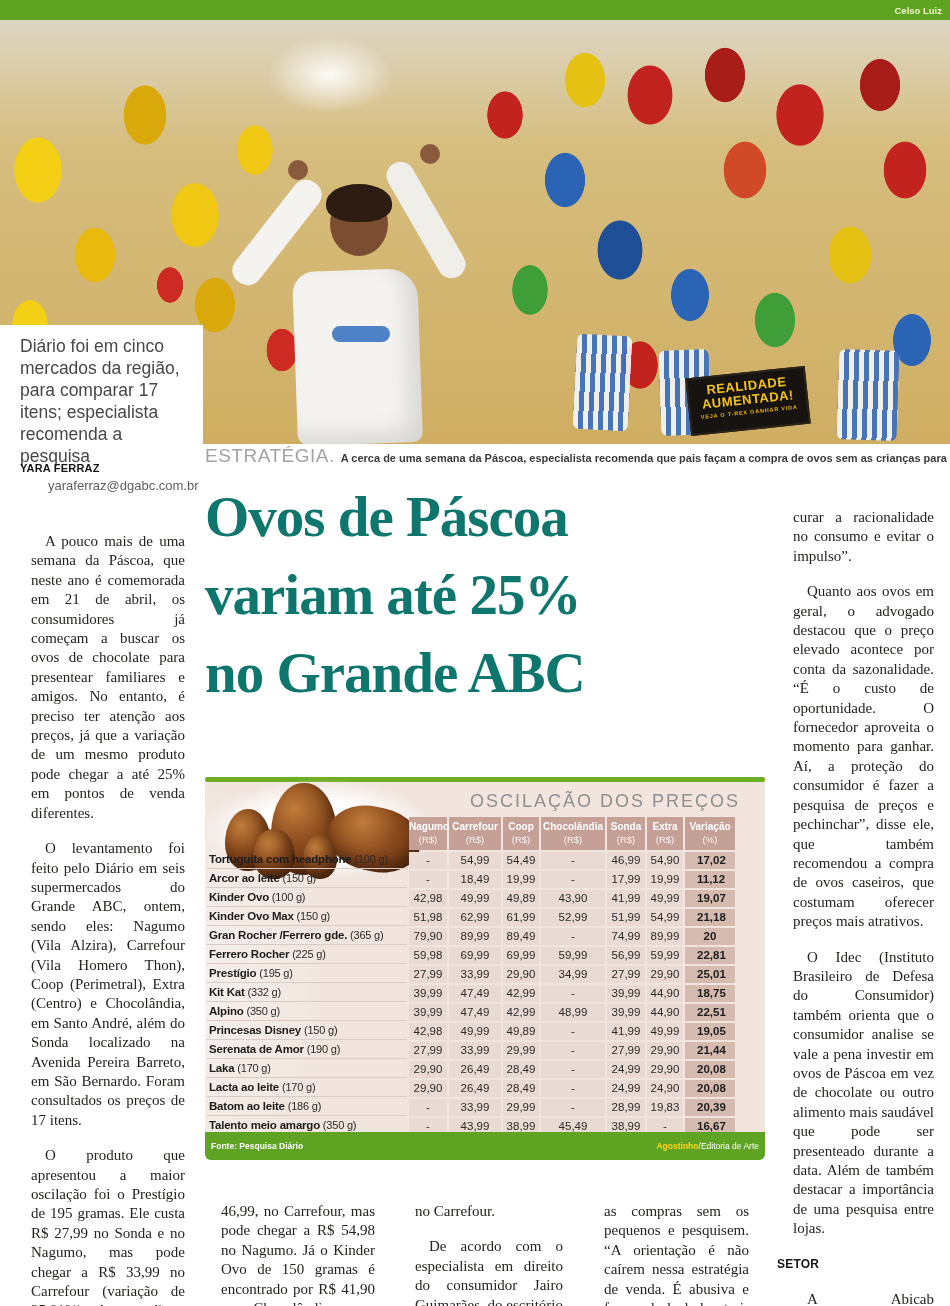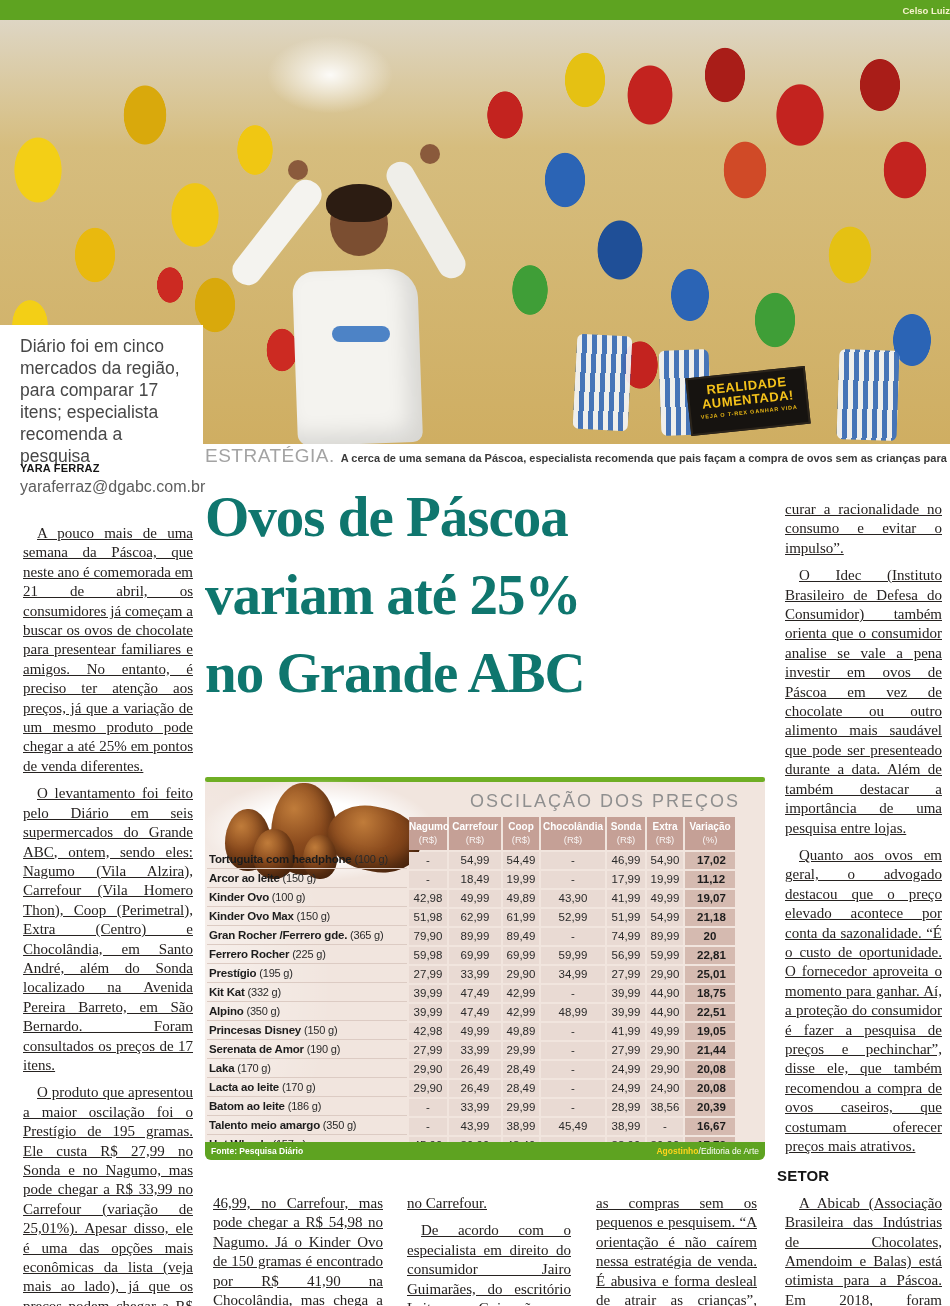--- a/index.html
+++ b/index.html
@@ -1,21 +1,21 @@
 <!DOCTYPE html>
 <html lang="pt-BR"><head>
 <meta charset="utf-8">
 <style>
   html,body { margin:0; padding:0; background:#ffffff; }
   .sheet { position:relative; width:950px; height:1306px; background:#fff; overflow:hidden;
            font-family:"Liberation Serif", serif; color:#231f1c; }
 
   
   .topbar { position:absolute; left:0; top:0; width:950px; height:20px; background:#5ea321;
-            display:flex; align-items:center; justify-content:flex-end; box-sizing:border-box; }
+            display:flex; align-items:center; justify-content:flex-end; box-sizing:border-box; padding-right:8px; }
   .topbar span { font-family:"Liberation Sans", sans-serif; font-size:9.5px; font-weight:700; color:#f6f2cd; }
 
   
   .photo { position:absolute; left:0; top:20px; width:950px; height:424px; overflow:hidden;
     background-image:
       radial-gradient(90px 55px at 330px 55px, rgba(255,255,255,.92), rgba(255,255,255,0) 70%),
       radial-gradient(40px 55px at 38px 150px, #f3cf16 0 58%, rgba(0,0,0,0) 60%),
       radial-gradient(34px 46px at 95px 235px, #e9b90e 0 58%, rgba(0,0,0,0) 60%),
       radial-gradient(30px 42px at 30px 305px, #f3cf16 0 58%, rgba(0,0,0,0) 60%),
       radial-gradient(36px 50px at 145px 95px, #d9a90c 0 58%, rgba(0,0,0,0) 60%),
@@ -51,39 +51,39 @@
            border:2px solid #2b241b; transform:rotate(-6deg); box-sizing:border-box; padding:5px 4px 0;
            text-align:center; font-family:"Liberation Sans", sans-serif; color:#f5c21a; }
   .badge .b1 { font-size:13px; font-weight:800; line-height:14px; letter-spacing:.5px; }
   .badge .b3 { font-size:5.5px; font-weight:700; letter-spacing:.8px; margin-top:2px; color:#e8b614; }
 
   
   .standfirst-box { position:absolute; left:0; top:325px; width:203px; height:122px; background:#fff; box-sizing:border-box; padding:10px 8px 0 20px; }
   .standfirst-box p { margin:0; font-family:"Liberation Sans", sans-serif; font-size:17.5px; line-height:22px; color:#474747; font-weight:400; }
   .byline { position:absolute; left:20px; top:462px; font-family:"Liberation Sans", sans-serif; }
   .byline .author { font-size:11px; font-weight:700; color:#141414; letter-spacing:.2px; }
-  .byline .email  { font-size:16px; color:#5d5d5d; margin-top:4px; }
+  .byline .email  { font-size:13px; color:#5d5d5d; margin-top:4px;margin-left:28px; }
 
   
   .caption { position:absolute; left:205px; top:445px; width:745px; display:flex; align-items:baseline; white-space:nowrap; overflow:hidden; }
   .caption .kicker { font-family:"Liberation Sans", sans-serif; font-size:19px; color:#a3a3a3; letter-spacing:.5px; }
   .caption .captext { font-family:"Liberation Sans", sans-serif; font-size:11px; font-weight:600; color:#3a3a3a; margin-left:6px; }
 
   
   .headline { position:absolute; left:205px; top:478px; width:565px; margin:0;
               font-family:"Liberation Serif", serif; font-weight:700; font-size:57px; line-height:78px;
               letter-spacing:-1px; color:#0f766e; }
 
   
   .col { position:absolute; text-align:justify; font-size:15px; line-height:19.4px; color:#262220; overflow:hidden; hyphens:auto; }
-  .col p { margin:8px; text-indent:14px;text-decoration:underline; }
+  .col p { margin:16px; text-indent:14px; }
   .no-first-indent p:first-child { text-indent:0; }
   .col-left  { left:15px;  top:516px;  width:186px; height:790px; }
   .col-right { left:777px; top:492px;  width:173px; height:814px; }
-  .col-right h3 { font-family:"Liberation Sans", sans-serif; font-size:15px; color:#141414; margin:10px 0 3px; letter-spacing:.2px; }
+  .col-right h3 { font-family:"Liberation Sans", sans-serif; font-size:12px; color:#141414; margin:10px 0 3px; letter-spacing:.2px; }
   .bcol { top:1186px; height:120px; }
   .bcol1 { left:205px; width:186px; }
   .bcol2 { left:399px; width:180px; }
   .bcol3 { left:588px; width:177px; }
 
   
   .panel { position:absolute; left:205px; top:777px; width:560px; height:383px; background:#f1e5de;
            border-radius:0 0 6px 6px; overflow:hidden;
            background-image:radial-gradient(240px 320px at -40px 55%, rgba(255,255,255,.55), rgba(255,255,255,0) 70%); }
   .panel-green-top { position:absolute; left:0; top:0; width:560px; height:5px; background:#6fae24; border-radius:3px; }
@@ -106,21 +106,21 @@
                     padding:4px 0 5px; vertical-align:top; }
   table.prices th .unit { font-weight:400; font-size:9.5px; opacity:.88; margin-top:1px; }
   table.prices th.lbl-h { background:transparent; }
   table.prices td { line-height:13px; }
   td.lbl { background:transparent; text-align:left; font-size:11.5px; font-weight:700; color:#1c1c1c;
            letter-spacing:-.2px; padding:1px 2px 2px 2px; border-bottom:1px solid #dccbc3; white-space:nowrap; overflow:hidden; }
   td.lbl .wt { font-weight:400; font-size:11px; color:#2a2a2a; }
   td.val { background:#e9dad3; text-align:center; font-size:11.5px; color:#2a2a2a; padding:1px 0 2px; }
   td.var { background:#d5bab0; text-align:center; font-size:11.5px; font-weight:700; color:#1d1d1d; padding:1px 12px 2px; }
 
-  .sourcebar { position:absolute; left:0; bottom:0; width:560px; height:18px; background:#5ea321;
+  .sourcebar { position:absolute; left:0; bottom:0; width:560px; height:28px; background:#5ea321;
                display:flex; align-items:center; justify-content:space-between; box-sizing:border-box;
                padding:0 6px; font-family:"Liberation Sans", sans-serif; font-size:8.5px; }
   .sourcebar .src { color:#fff; font-weight:700; }
   .sourcebar .art b { color:#ffd51c; font-weight:700; }
   .sourcebar .art span { color:#fff; font-weight:400; }
 </style>
 </head>
 <body>
 
 <div class="sheet">
@@ -173,22 +173,22 @@
 
   <div class="col col-left">
       <p>A pouco mais de uma semana da Páscoa, que neste ano é comemorada em 21 de abril, os consumidores já começam a buscar os ovos de chocolate para presentear familiares e amigos. No entanto, é preciso ter atenção aos preços, já que a variação de um mesmo produto pode chegar a até 25% em pontos de venda diferentes.</p>
       <p>O levantamento foi feito pelo Diário em seis supermercados do Grande ABC, ontem, sendo eles: Nagumo (Vila Alzira), Carrefour (Vila Homero Thon), Coop (Perimetral), Extra (Centro) e Chocolândia, em Santo André, além do Sonda localizado na Avenida Pereira Barreto, em São Bernardo. Foram consultados os preços de 17 itens.</p>
       <p>O produto que apresentou a maior oscilação foi o Prestígio de 195 gramas. Ele custa R$ 27,99 no Sonda e no Nagumo, mas pode chegar a R$ 33,99 no Carrefour (variação de 25,01%). Apesar disso, ele é uma das opções mais econômicas da lista (veja mais ao lado), já que os preços podem chegar a R$ 89,99, caso do Ferreiro Rocher de 365 gramas no Carrefour (o mesmo item pode ser encontrado a partir de R$ 74,99, no Sonda, ou seja, R$ 15 mais barato).</p>
     </div>
 
   <div class="col col-right">
     <div class="no-first-indent">
         <p>curar a racionalidade no consumo e evitar o impulso”.</p>
+        <p>Quanto aos ovos em geral, o advogado destacou que o preço elevado acontece por conta da sazonalidade. “É o custo de oportunidade. O fornecedor aproveita o momento para ganhar. Aí, a proteção do consumidor é fazer a pesquisa de preços e pechinchar”, disse ele, que também recomendou a compra de ovos caseiros, que costumam oferecer preços mais atrativos.</p>
         <p>O Idec (Instituto Brasileiro de Defesa do Consumidor) também orienta que o consumidor analise se vale a pena investir em ovos de Páscoa em vez de chocolate ou outro alimento mais saudável que pode ser presenteado durante a data. Além de também destacar a importância de uma pesquisa entre lojas.</p>
-        <p>Quanto aos ovos em geral, o advogado destacou que o preço elevado acontece por conta da sazonalidade. “É o custo de oportunidade. O fornecedor aproveita o momento para ganhar. Aí, a proteção do consumidor é fazer a pesquisa de preços e pechinchar”, disse ele, que também recomendou a compra de ovos caseiros, que costumam oferecer preços mais atrativos.</p>
       </div>
     <h3>SETOR</h3>
     <div>
         <p>A Abicab (Associação Brasileira das Indústrias de Chocolates, Amendoim e Balas) está otimista para a Páscoa. Em 2018, foram produzidas mais de 11 mil toneladas de ovos e produtos de Páscoa, 26% a mais do que em 2017. Os dados de 2019 ainda não foram divulgados. “Estamos confiantes. O mercado de chocolate volta a ganhar penetração nos lares brasileiros com maior consumo de ovos e figuras de Páscoa, como também de produtos regulares. A indústria tem amplo portfólio, que agrada a todos os perfis dos brasileiros”, afirmou Ubiracy Fonsêca, presidente da associação.</p>
       </div>
   </div>
 
   <section class="panel">
     <div class="panel-green-top"></div>
     <div class="eggs">
@@ -376,21 +376,21 @@
             <td class="val">24,90</td>
             <td class="var">20,08</td>
           </tr>
           <tr>
             <td class="lbl"><b>Batom ao leite</b><span class="wt"> (186 g)</span></td>
             <td class="val">-</td>
             <td class="val">33,99</td>
             <td class="val">29,99</td>
             <td class="val">-</td>
             <td class="val">28,99</td>
-            <td class="val">38,56</td>
+            <td class="val">19,83</td>
             <td class="var">20,39</td>
           </tr>
           <tr>
             <td class="lbl"><b>Talento meio amargo</b><span class="wt"> (350 g)</span></td>
             <td class="val">-</td>
             <td class="val">43,99</td>
             <td class="val">38,99</td>
             <td class="val">45,49</td>
             <td class="val">38,99</td>
             <td class="val">-</td>

